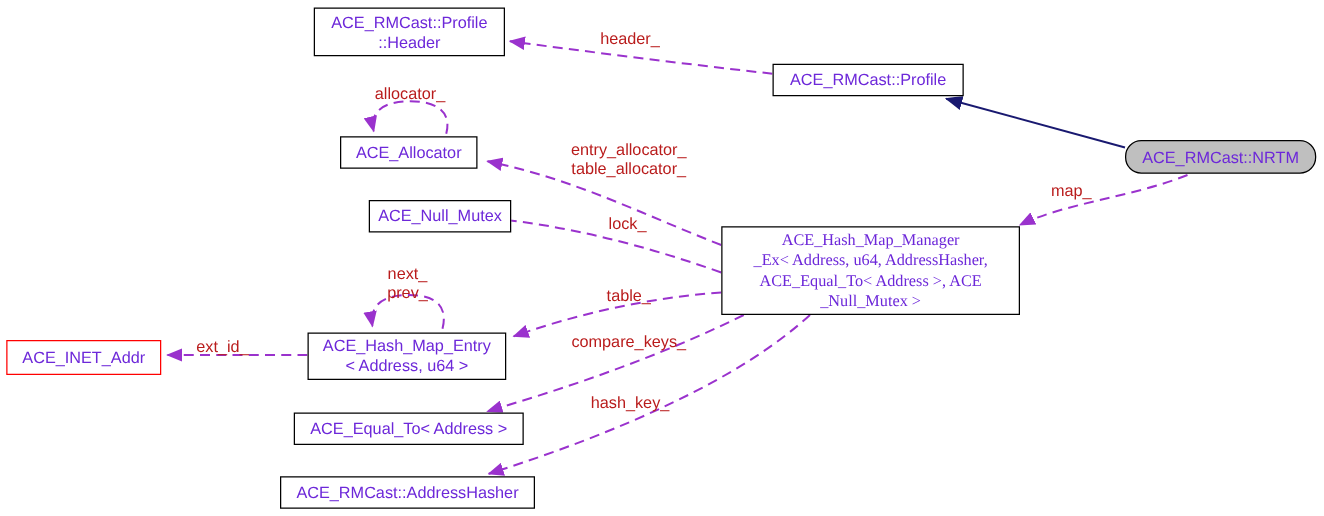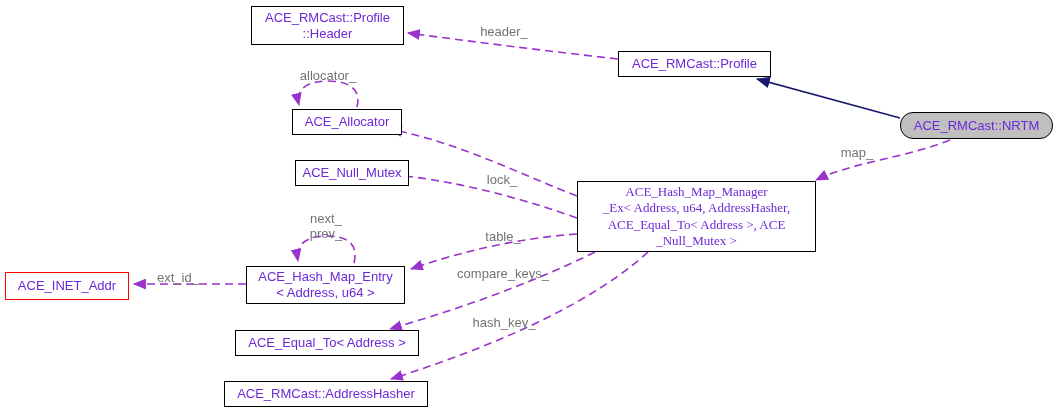--- a/index.html
+++ b/index.html
@@ -50,21 +50,21 @@
   }
   .node.current { background: var(--highlight-fill); }
   .node.alert { border-color: var(--alert-border); }
   .elabel {
     position: absolute;
     transform: translate(-50%, -50%);
     font-size: 13px;
     line-height: 15px;
     white-space: pre-line;
     text-align: center;
-    color: #737373;
+    color: #b91c1c;
   }
 </style>
 </head>
 <body>
 
 <div class="canvas">
 
   <svg class="edges">
     <defs>
       <marker id="ah-edge" viewBox="0 0 12 10" refX="11" refY="5" markerWidth="13" markerHeight="11" orient="auto" markerUnits="userSpaceOnUse">
@@ -98,21 +98,21 @@
     <path class="edge" d="M 950 140 C 905 158 853 162 816 180" marker-end="url(#ah-edge)"></path>
   </svg>
 
   <div class="node" style="left:251px; top:6px; width:153px; height:39px;">ACE_RMCast::Profile
 ::Header</div>
 
   <div class="node" style="left:618px; top:51px; width:153px; height:26px;">ACE_RMCast::Profile</div>
 
   <div class="node current" style="left:900px; top:112px; width:153px; height:27px;border-radius:13px;">ACE_RMCast::NRTM</div>
 
-  <div class="node" style="left:272px; top:109px; width:110px; height:26px;margin-left:20px;">ACE_Allocator</div>
+  <div class="node" style="left:272px; top:109px; width:110px; height:26px;">ACE_Allocator</div>
 
   <div class="node" style="left:264px; top:160px; width:114px; height:26px;margin-left:31px;">ACE_Null_Mutex</div>
 
   <div class="node" style="left:577px; top:181px; width:239px; height:71px; line-height:16.5px;font-family:Liberation Serif, serif;">ACE_Hash_Map_Manager
 _Ex&lt; Address, u64, AddressHasher,
 ACE_Equal_To&lt; Address &gt;, ACE
 _Null_Mutex &gt;</div>
 
   <div class="node" style="left:246px; top:266px; width:159px; height:38px;">ACE_Hash_Map_Entry
 &lt; Address, u64 &gt;</div>
@@ -120,20 +120,22 @@
   <div class="node alert" style="left:5px; top:272px; width:124px; height:28px;">ACE_INET_Addr</div>
 
   <div class="node" style="left:235px; top:330px; width:184px; height:26px;">ACE_Equal_To&lt; Address &gt;</div>
 
   <div class="node" style="left:224px; top:381px; width:204px; height:26px;">ACE_RMCast::AddressHasher</div>
 
   <div class="elabel" style="left:504px; top:31px;">header_</div>
 
   <div class="elabel" style="left:328px; top:75px;">allocator_</div>
 
+  <div class="elabel" style="left:503px; top:127px;">entry_allocator_
+table_allocator_</div>
 
   <div class="elabel" style="left:502px; top:179px;">lock_</div>
 
   <div class="elabel" style="left:857px; top:152px;">map_</div>
 
   <div class="elabel" style="left:326px; top:226px;">next_
 prev_</div>
 
   <div class="elabel" style="left:503px; top:236px;">table_</div>
 

